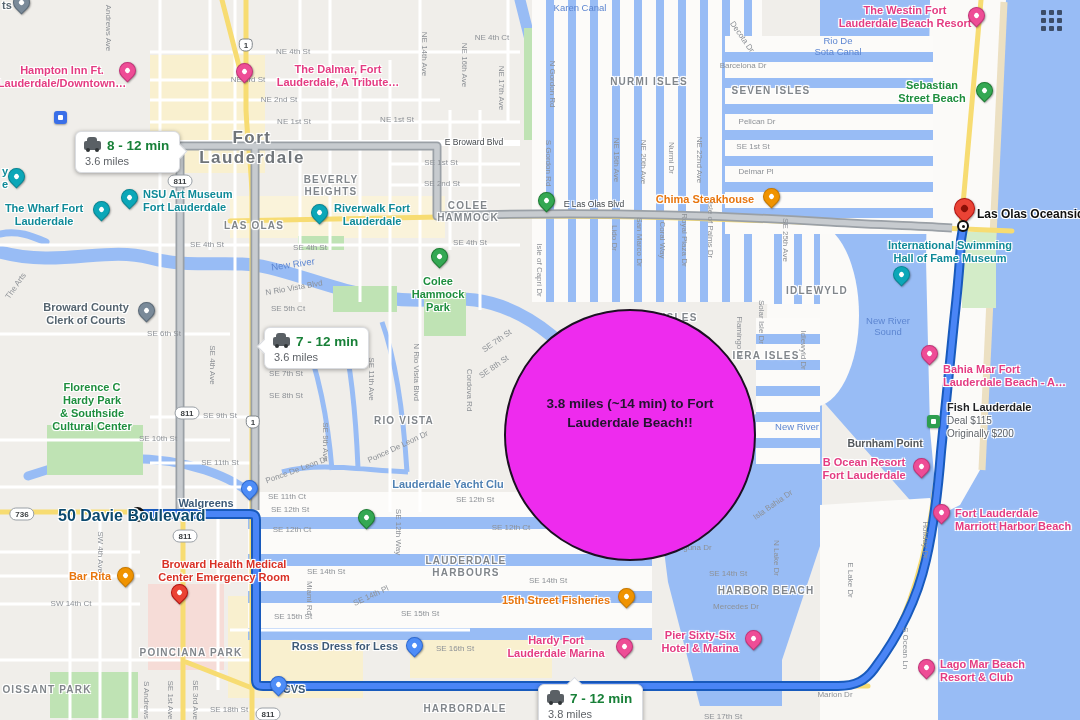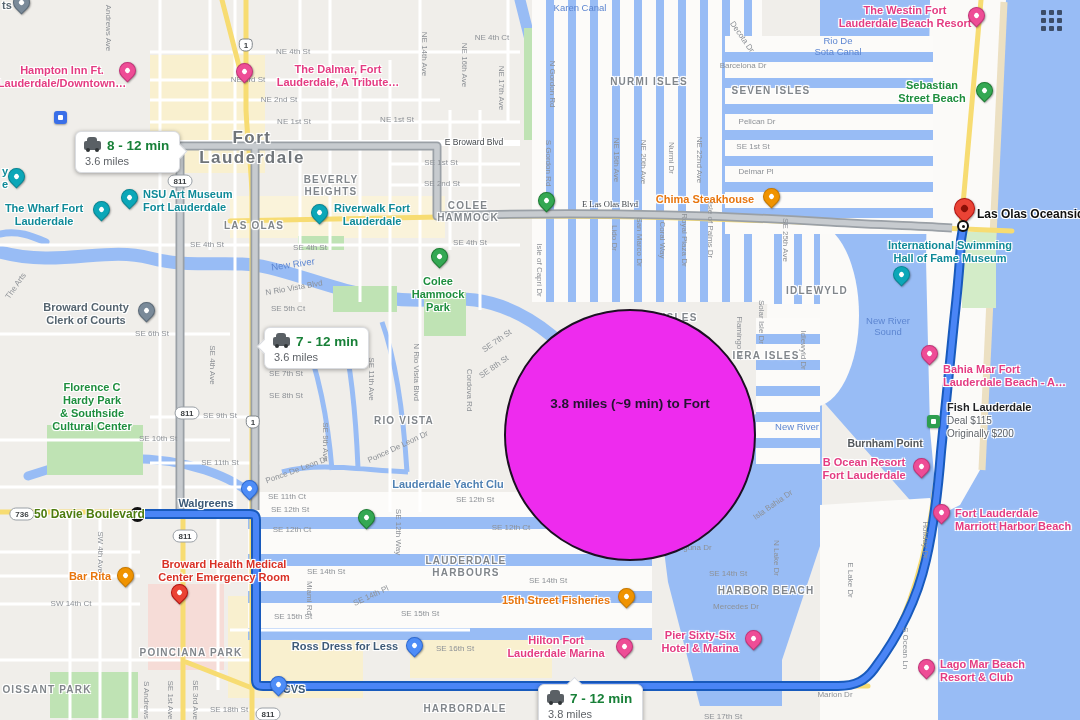--- a/index.html
+++ b/index.html
@@ -21,22 +21,22 @@
   .sl{color:#55646f;} .rd{color:#d93025;} .sh{color:#3d5a77;} .cl{color:#4f81b3;}
   .bk{color:#202124;} .pd{color:#54585c;font-size:10.5px;}
   .gy{color:#5f6368;font-weight:normal;font-size:10px;}
   .ar{color:#81868b;font-weight:bold;letter-spacing:1.2px;font-size:10px;}
   .ci{color:#70757a;font-weight:bold;letter-spacing:1.5px;font-size:17px;}
   .st{color:#8d9196;font-weight:normal;font-size:8px;text-shadow:none;}
   .sd{color:#44484c;font-weight:normal;font-size:8.5px;}
   .wa{color:#5d86d1;font-weight:normal;font-size:9.5px;text-shadow:none;}
   .dest-lbl{position:absolute;z-index:35;font-size:12px;font-weight:bold;color:#111;line-height:1.25;
        text-shadow:-1px -1px 0 #fff,1px -1px 0 #fff,-1px 1px 0 #fff,1px 1px 0 #fff;white-space:nowrap;}
-  .start-lbl{position:absolute;z-index:35;font-size:12px;font-weight:bold;color:#4d7c0f;white-space:nowrap;
-       text-shadow:-1px -1px 0 #fff,1px -1px 0 #fff,-1px 1px 0 #fff,1px 1px 0 #fff;}
+  .start-lbl{position:absolute;z-index:35;font-size:16px;font-weight:bold;color:#0c4a6e;white-space:nowrap;
+       text-shadow:-1px -1px 0 #fff,1px -1px 0 #fff,-1px 1px 0 #fff,1px 1px 0 #fff;padding-left:24px;}
   
   .shield{position:absolute;z-index:9;transform:translate(-50%,-50%);background:#fff;border:1px solid #9aa0a6;
        border-radius:9px;font-size:8px;color:#3c4043;padding:1px 5px;font-weight:bold;}
   .shield.us{border-radius:4px 4px 6px 6px;border-color:#80868b;padding:1px 4px;}
   
   .mk{position:absolute;z-index:30;width:0;height:0;}
   .mk .pin{position:absolute;width:15px;height:15px;left:-7.5px;top:-18px;border-radius:50% 50% 50% 0;
        transform:rotate(-45deg);box-shadow:0 1px 2px rgba(0,0,0,.4);}
   .mk .pin::after{content:"";position:absolute;left:5px;top:5px;width:5px;height:5px;border-radius:50%;background:#fff;}
   .mk.big .pin{width:19px;height:19px;left:-9.5px;top:-23px;}
@@ -162,21 +162,21 @@
       </div>
       <div class="lbl pk" style="left: 955px; top: 520px; transform: translate(0px, -50%); text-align: left;">
         <span>Fort Lauderdale</span>
         <span>Marriott Harbor Beach</span>
       </div>
       <div class="lbl pk" style="left: 940px; top: 671px; transform: translate(0px, -50%); text-align: left;">
         <span>Lago Mar Beach</span>
         <span>Resort &amp; Club</span>
       </div>
       <div class="lbl pk" style="left: 556px; top: 647px; transform: translate(-50%, -50%);">
-        <span>Hilton Fort</span>
+        <span>Hardy Fort</span>
         <span>Lauderdale Marina</span>
       </div>
       <div class="lbl pk" style="left: 700px; top: 642px; transform: translate(-50%, -50%);">
         <span>Pier Sixty-Six</span>
         <span>Hotel &amp; Marina</span>
       </div>
       <div class="lbl or" style="left: 705px; top: 199px; transform: translate(-50%, -50%);">
         <span>Chima Steakhouse</span>
       </div>
       <div class="lbl or" style="left: 556px; top: 600px; transform: translate(-50%, -50%);">
@@ -347,21 +347,21 @@
       </div>
       <div class="lbl st" style="left: 207px; top: 245px; transform: translate(-50%, -50%);">
         <span>SE 4th St</span>
       </div>
       <div class="lbl st" style="left: 310px; top: 248px; transform: translate(-50%, -50%);">
         <span>SE 4th St</span>
       </div>
       <div class="lbl st" style="left: 470px; top: 243px; transform: translate(-50%, -50%);">
         <span>SE 4th St</span>
       </div>
-      <div class="lbl st" style="left: 152px; top: 334px; transform: translate(-50%, -50%);">
+      <div class="lbl st" style="left: 164px; top: 334px; transform: translate(-50%, -50%);">
         <span>SE 6th St</span>
       </div>
       <div class="lbl st" style="left: 286px; top: 374px; transform: translate(-50%, -50%);">
         <span>SE 7th St</span>
       </div>
       <div class="lbl st" style="left: 286px; top: 396px; transform: translate(-50%, -50%);">
         <span>SE 8th St</span>
       </div>
       <div class="lbl st" style="left: 220px; top: 416px; transform: translate(-50%, -50%);">
         <span>SE 9th St</span>
@@ -422,21 +422,21 @@
       </div>
       <div class="lbl st" style="left: 736px; top: 607px; transform: translate(-50%, -50%);">
         <span>Mercedes Dr</span>
       </div>
       <div class="lbl st" style="left: 835px; top: 695px; transform: translate(-50%, -50%);">
         <span>Marion Dr</span>
       </div>
       <div class="lbl st" style="left: 693px; top: 548px; transform: translate(-50%, -50%);">
         <span>Laguna Dr</span>
       </div>
-      <div class="lbl sd" style="left: 610px; top: 204px; transform: translate(-50%, -50%); font-family: Liberation Serif, serif;">
+      <div class="lbl sd" style="left: 594px; top: 204px; transform: translate(-50%, -50%);">
         <span>E Las Olas Blvd</span>
       </div>
       <div class="lbl st" style="left: 212px; top: 365px; transform: translate(-50%, -50%) rotate(90deg);">
         <span>SE 4th Ave</span>
       </div>
       <div class="lbl st" style="left: 325px; top: 442px; transform: translate(-50%, -50%) rotate(90deg);">
         <span>SE 9th Ave</span>
       </div>
       <div class="lbl st" style="left: 371px; top: 379px; transform: translate(-50%, -50%) rotate(90deg);">
         <span>SE 11th Ave</span>
@@ -682,21 +682,22 @@
     </div>
 
   <div class="start-lbl" style="left:34px;top:507px">50 Davie Boulevard</div>
   <div class="dest-lbl" style="left:977px;top:207px">
     <span>Las Olas Oceansid</span>
     
   </div>
 
   <div id="circle">
     <div class="ctext">
-      <span>3.8 miles (~9 min) to Fort</span>
+      <span>3.8 miles (~14 min) to Fort</span>
+      <span>Lauderdale Beach!!</span>
     </div>
   </div>
 
   <div class="badge" id="b0">
     <span class="car"></span><span class="t">8 - 12 min</span>
     <span class="d">3.6 miles</span><i class="ptr"></i>
   </div>
   <div class="badge" id="b1">
     <span class="car"></span><span class="t">7 - 12 min</span>
     <span class="d">3.6 miles</span><i class="ptr"></i>

